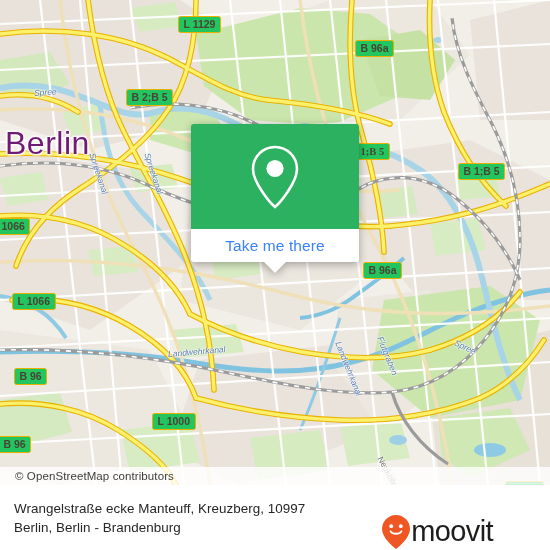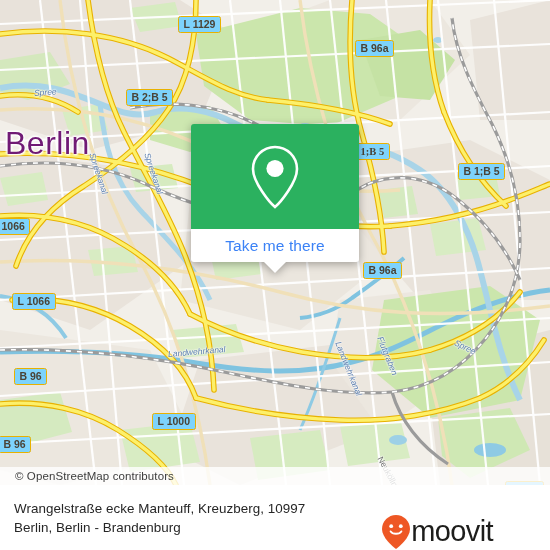--- a/index.html
+++ b/index.html
@@ -58,21 +58,21 @@
   .footer-text{
     flex:1;font-size:13.4px;line-height:19px;color:#262626;letter-spacing:0.05px;
     padding-right:6px;
   }
   .logo{display:flex;align-items:center;gap:0;flex:0 0 auto;margin-top:28px;}
   .logo-word{font-size:29px;color:#1d1d1b;letter-spacing:-0.6px;line-height:1;font-weight:400;}
 
   
   .shield{
     position:absolute;z-index:20;
-    background:#7dd3fc;border:1.4px solid #e8b100;border-radius:2.5px;
+    background:#22c55e;border:1.4px solid #e8b100;border-radius:2.5px;
     color:#4a4336;font-weight:bold;font-size:10.5px;
     padding:1.5px 4.5px 2px 4.5px;white-space:nowrap;
     line-height:11px;
   }
 
   
   .mlabel{position:absolute;z-index:18;white-space:nowrap;}
   .city{
     font-size:32px;color:#701a75;letter-spacing:0.5px;
     text-shadow:0 0 3px #fff,0 0 3px #fff,0 0 3px #fff,1px 1px 2px #fff,-1px -1px 2px #fff;

